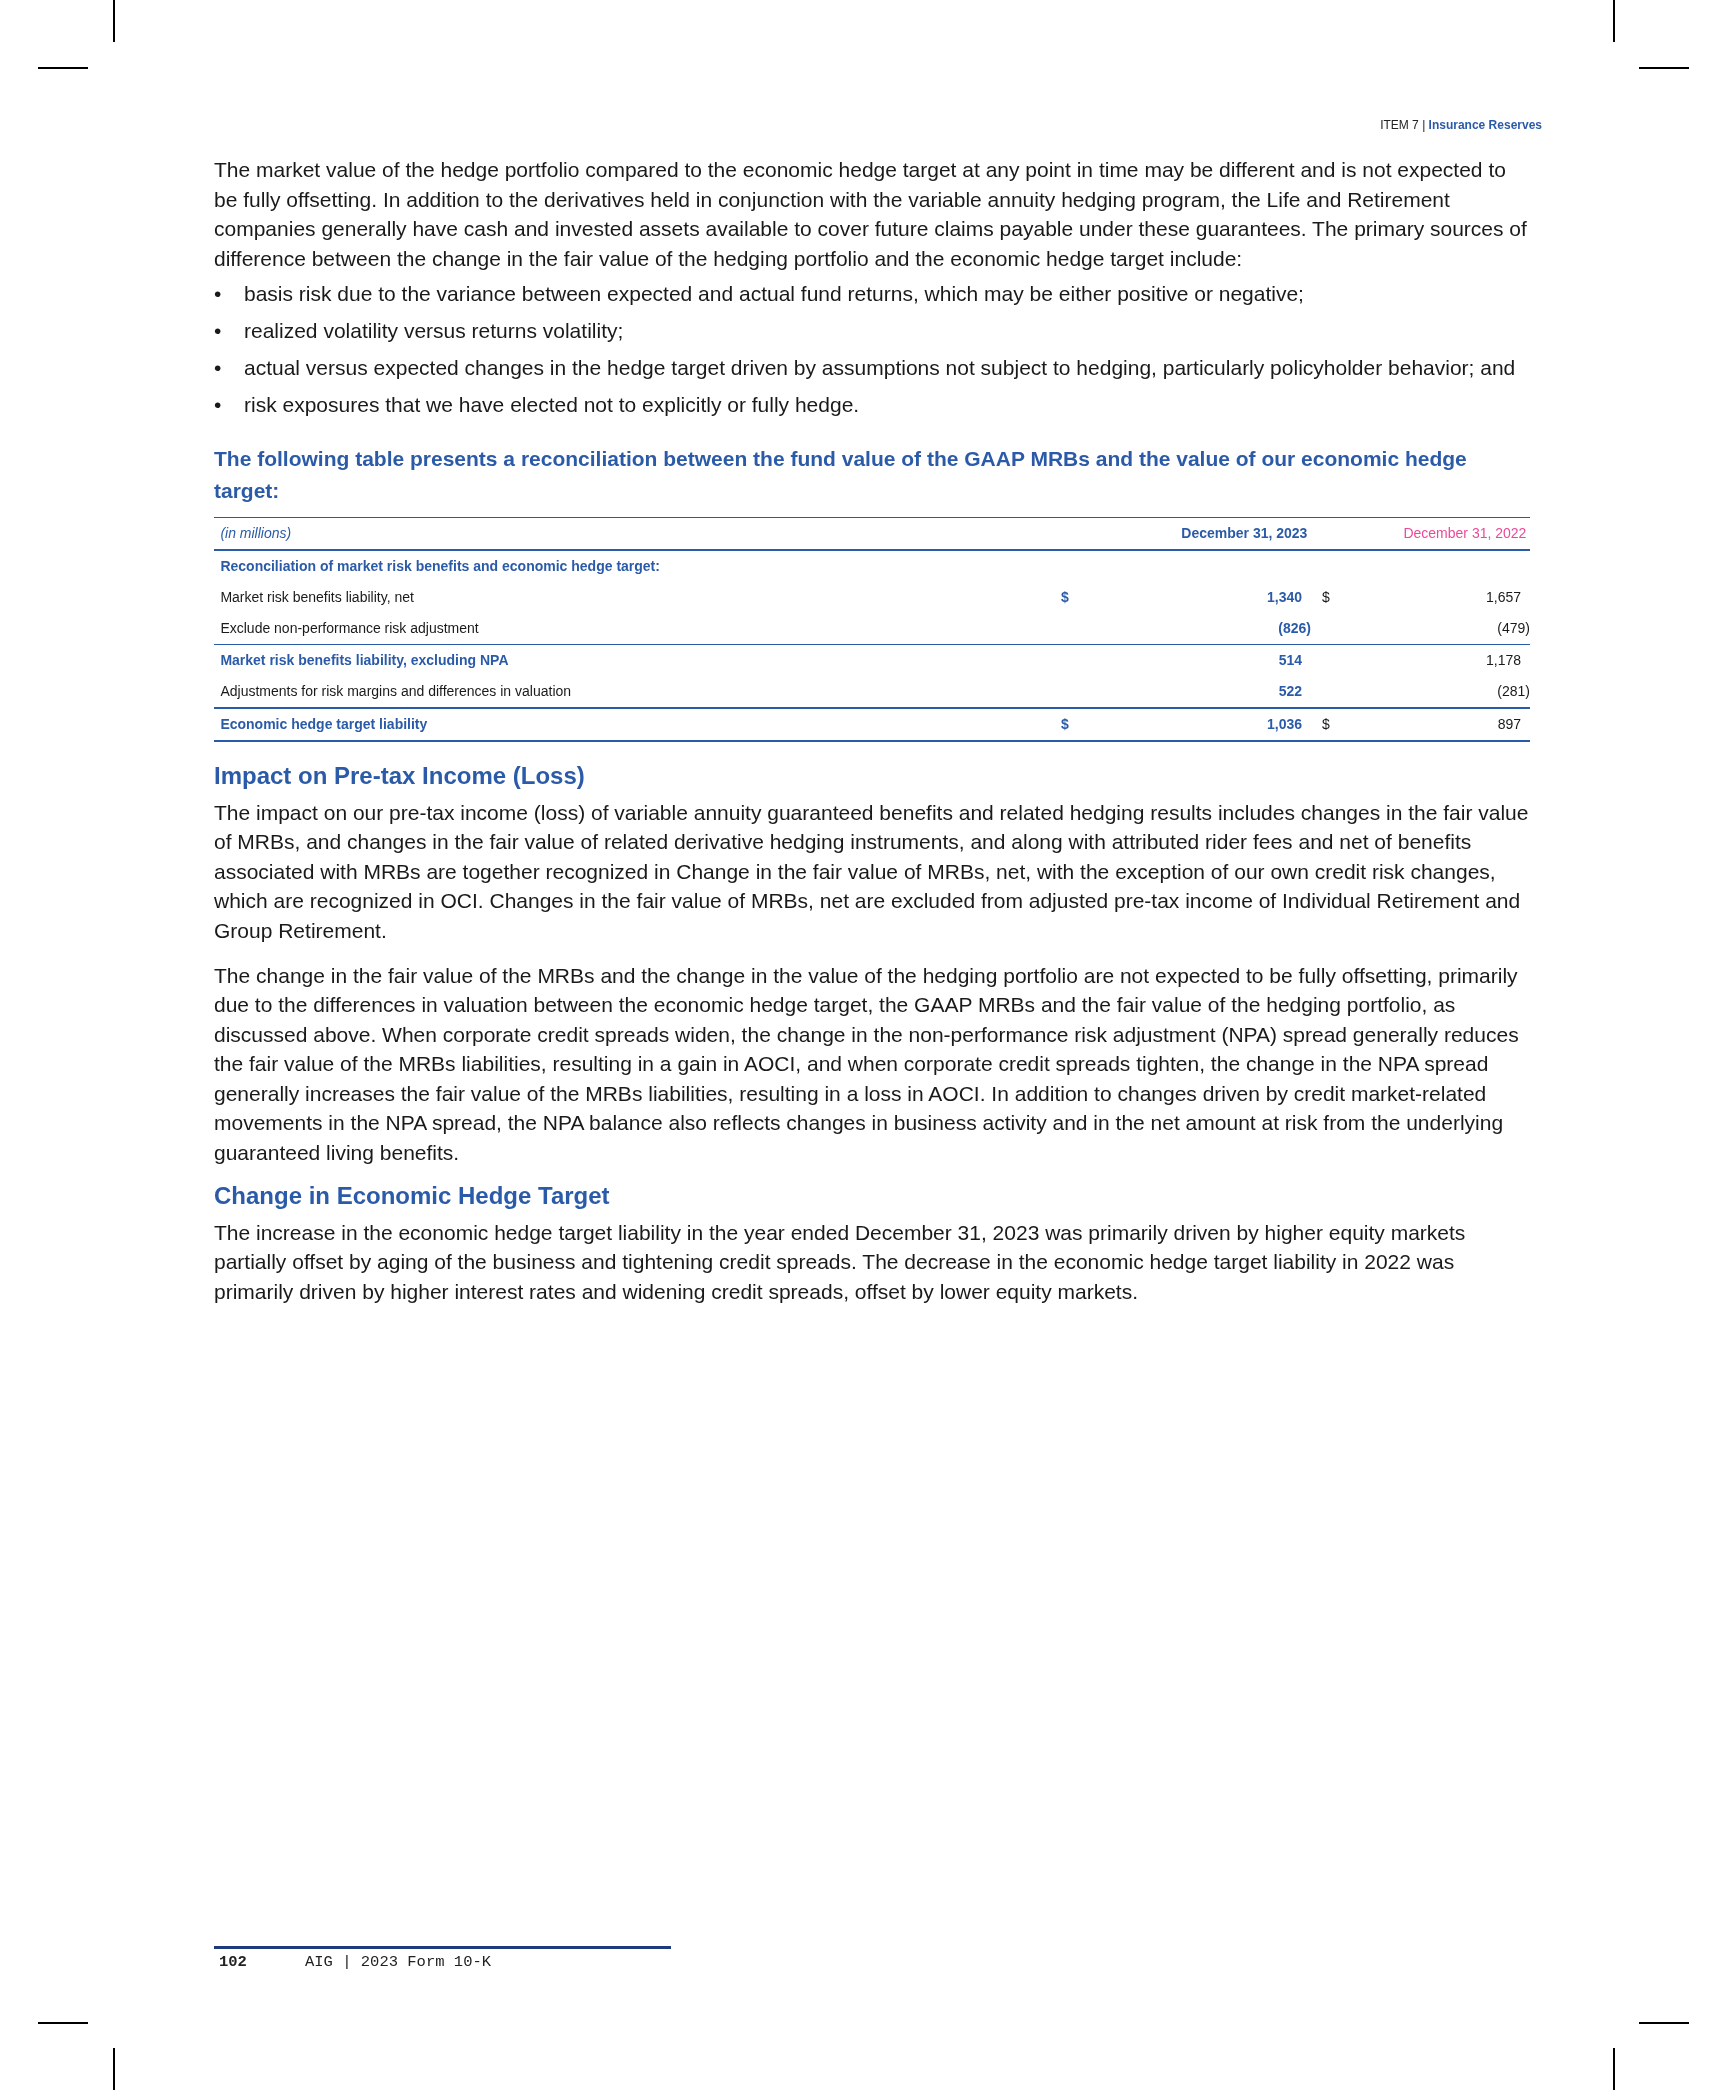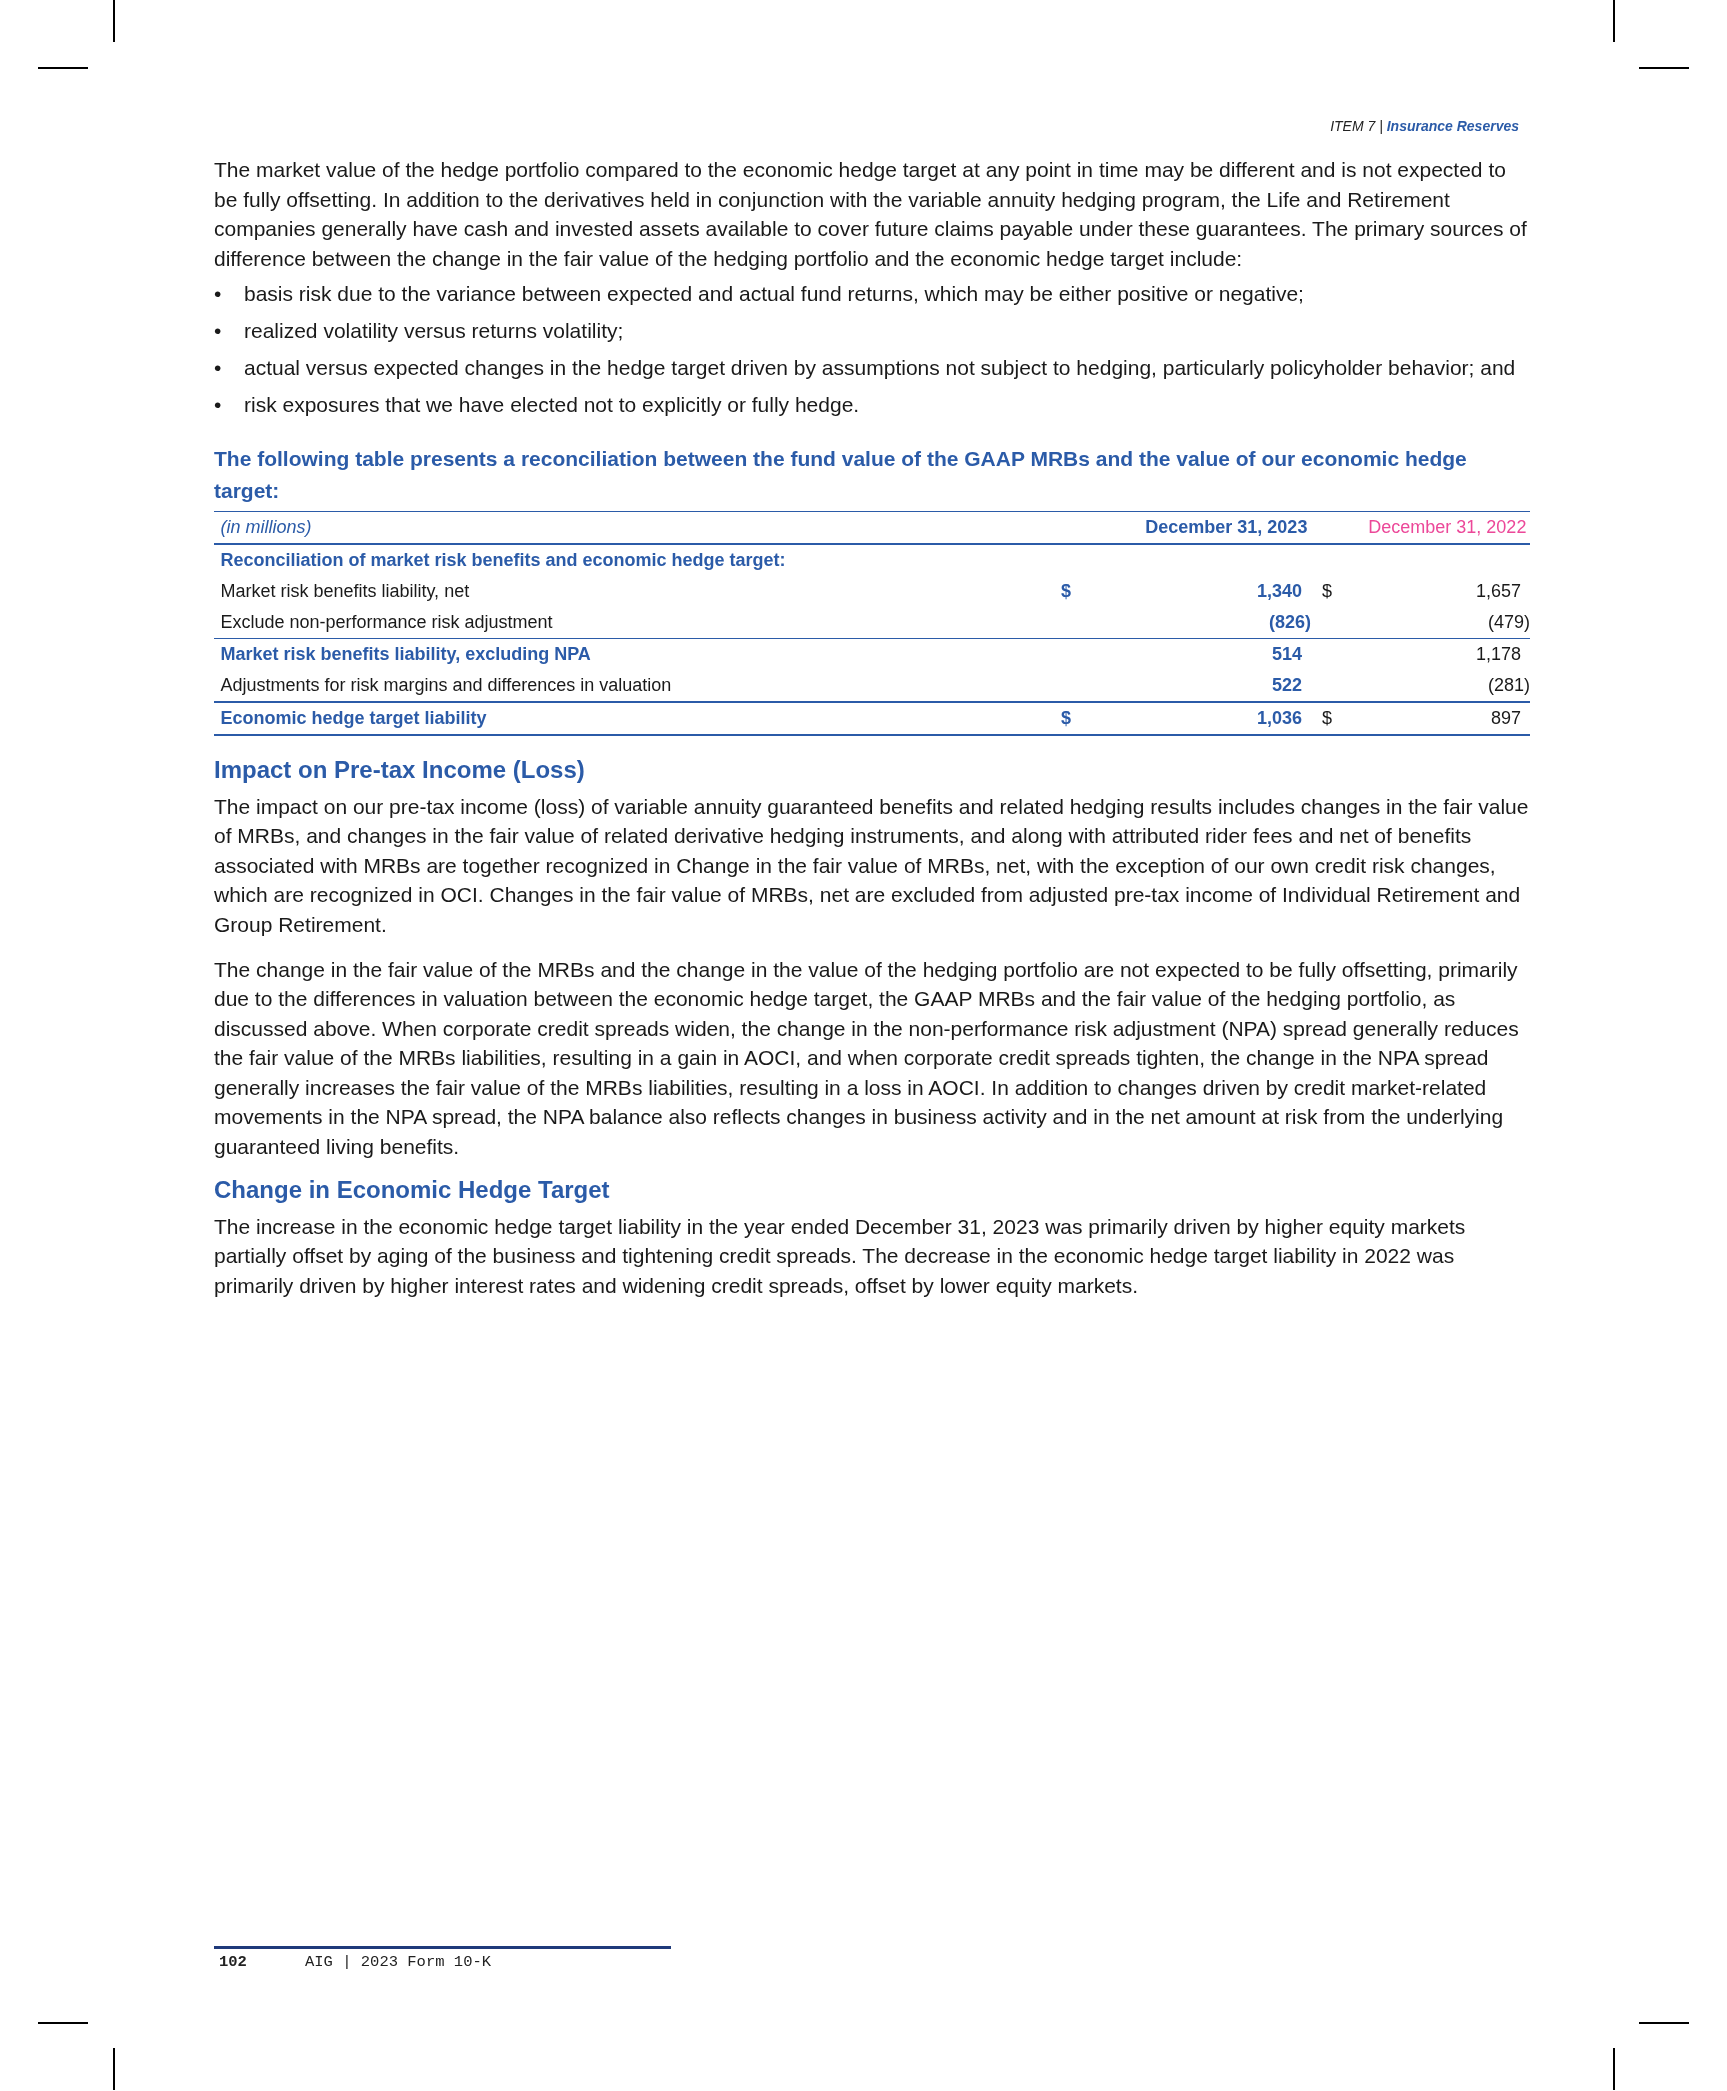--- a/index.html
+++ b/index.html
@@ -5,42 +5,42 @@
     html, body { margin: 0; padding: 0; background: #ffffff; }
     body {
       width: 1727px; height: 2091px; position: relative; overflow: hidden;
       font-family: "Liberation Sans", sans-serif; color: #1a1a1a;
     }
     .crop { position: absolute; background: #000; }
     .crop.v { width: 1.8px; height: 42px; }
     .crop.h { height: 1.8px; width: 50px; }
 
     .running-head {
-      position: absolute; top: 118px; right: 208px;
-      font-size: 14px; color: #222; white-space: nowrap; font-style: italic;
+      position: absolute; top: 118px; right: 185px;
+      font-size: 12px; color: #222; white-space: nowrap;
     }
     .running-head .sect { color: #2b5ba8; font-weight: bold; }
 
     .content { position: absolute; left: 214px; top: 155px; width: 1316px; }
     p.body {
       margin: 0; font-size: 21px; line-height: 29.5px; color: #1a1a1a;
     }
     ul.bullets { list-style: none; margin: 5.5px 0 0 0; padding: 0; }
     ul.bullets li {
       position: relative; padding-left: 30px; font-size: 21px; line-height: 29.5px;
       margin-bottom: 7.7px;
     }
     ul.bullets li .dot { position: absolute; left: 0; top: 0; }
 
     .table-intro {
       margin: 23px 0 0 0; color: #2b5ba8; font-weight: bold; font-size: 21px; line-height: 32px;
     }
 
     table.recon {
-      width: 1316px; border-collapse: collapse; margin-top: 4px; font-size: 18px;
+      width: 1316px; border-collapse: collapse; margin-top: 10px; font-size: 14px;
     }
     table.recon td { padding: 0; height: 31px; line-height: 31px; vertical-align: middle; white-space: nowrap; }
     tr.hdr td { border-top: 1.4px solid #2b5ba8; border-bottom: 2.7px solid #2b5ba8; height: 30px; }
     tr.sep-thin td { border-top: 1.4px solid #2b5ba8; }
     tr.sep-thick td { border-top: 2.7px solid #2b5ba8; }
     tr.last td { border-bottom: 2.7px solid #2b5ba8; }
     .lbl { padding-left: 6.4px !important; }
     .italic { font-style: italic; color: #2b5ba8; }
     .blue-b { color: #2b5ba8; font-weight: bold; }
     .blue { color: #ec4899; }

